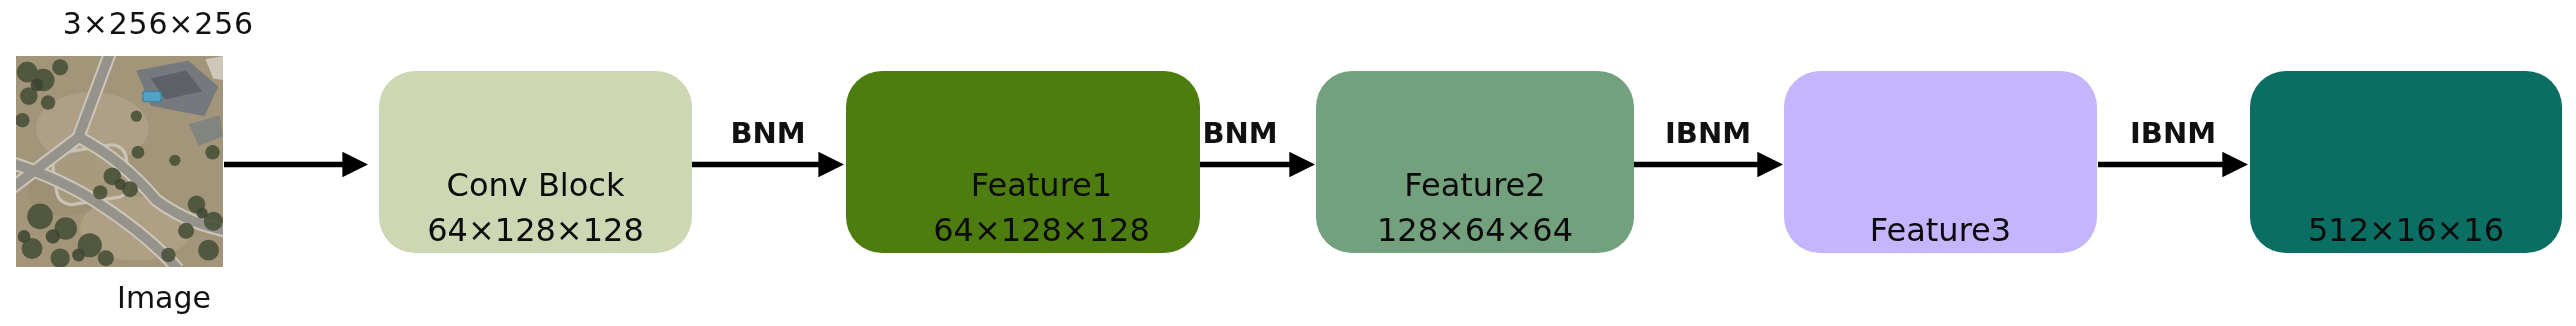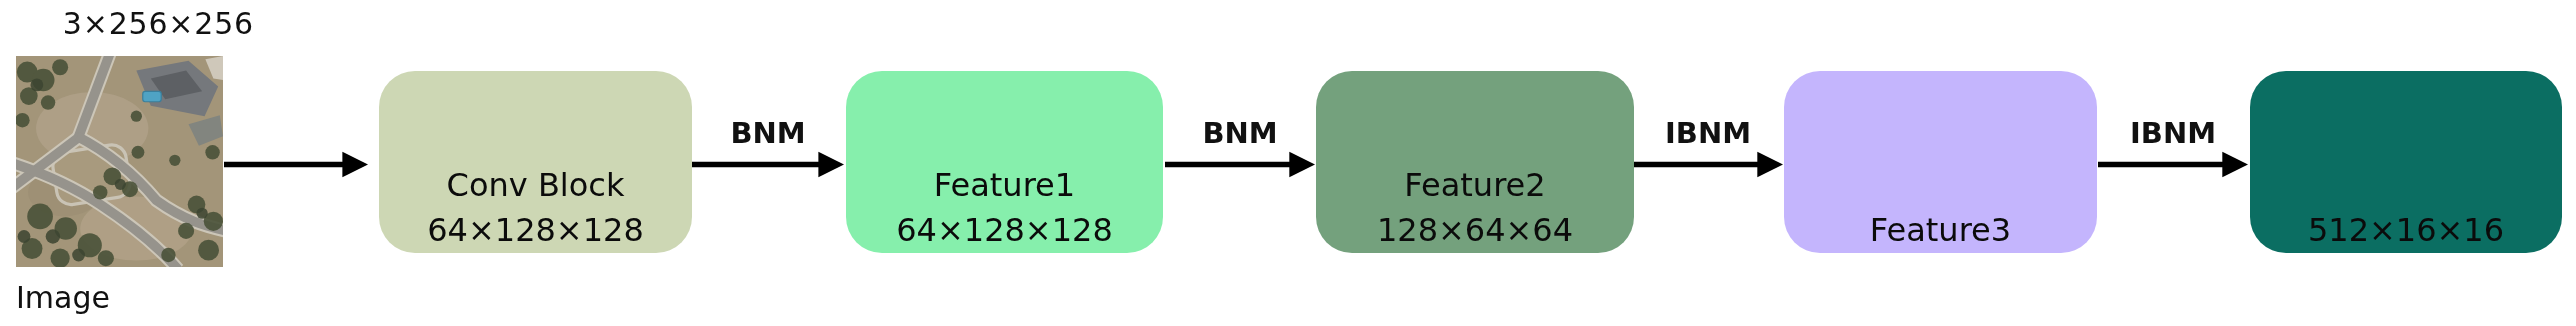--- a/index.html
+++ b/index.html
@@ -33,24 +33,24 @@
   .aerial {
     position: absolute;
     left: 16px;
     top: 56px;
     width: 207px;
     height: 211px;
   }
   .aerial svg { display: block; width: 100%; height: 100%; }
   .image-caption {
     position: absolute;
-    left: 16px;
+    left: 4px;
     top: 280px;
     width: 207px;
-    text-align: left;
+    text-align: right;
     font-size: 30px;
     font-weight: 500;
   }
 
   
   .block {
     position: absolute;
     top: 71px;
     height: 182px;
     border-radius: 36px;
@@ -210,21 +210,21 @@
   <div class="arrow-label" id="arrow-label-1">BNM</div>
   <div class="arrow-label" id="arrow-label-2">BNM</div>
   <div class="arrow-label" id="arrow-label-3">IBNM</div>
   <div class="arrow-label" id="arrow-label-4">IBNM</div>
 
   <div class="block" id="block-0" style="background-color: rgb(205, 215, 180);">
     <div class="title">Conv Block</div>
     <div class="dims">64×128×128</div>
   </div>
 
-  <div class="block" id="block-1" style="background-color: #86efac;">
+  <div class="block" id="block-1" style="background-color: #4d7c0f; padding-left: 37px;">
     <div class="title">Feature1</div>
     <div class="dims">64×128×128</div>
   </div>
 
   <div class="block" id="block-2" style="background-color: rgb(116, 161, 125);">
     <div class="title">Feature2</div>
     <div class="dims">128×64×64</div>
   </div>
 
   <div class="block" id="block-3" style="background-color: #c4b5fd;">

